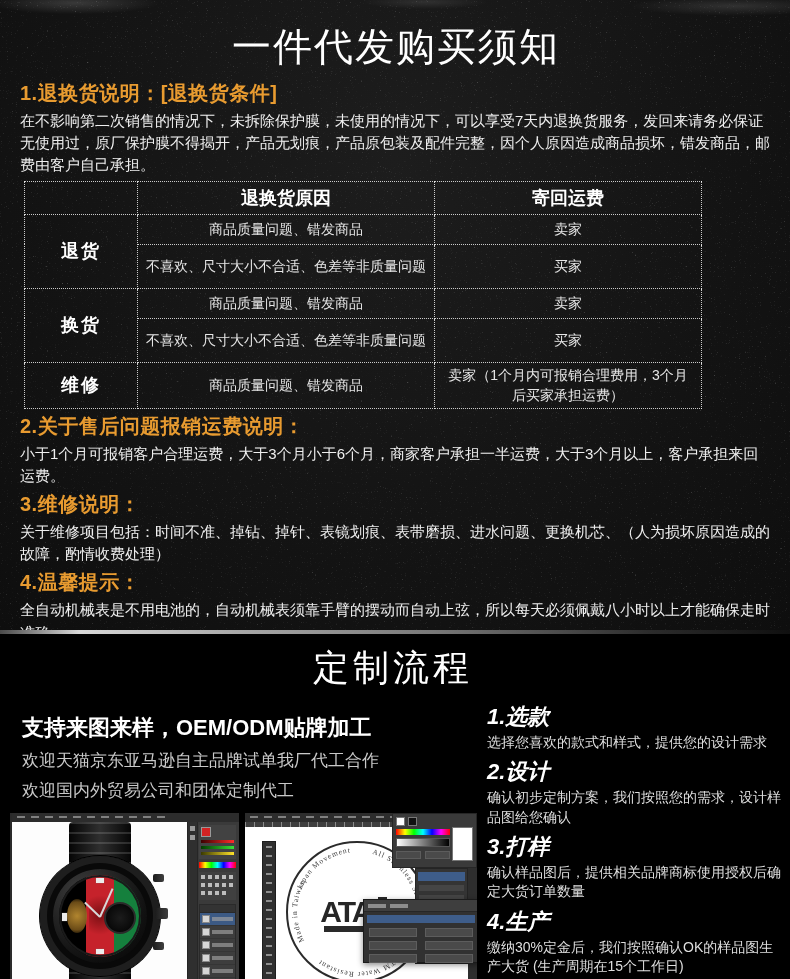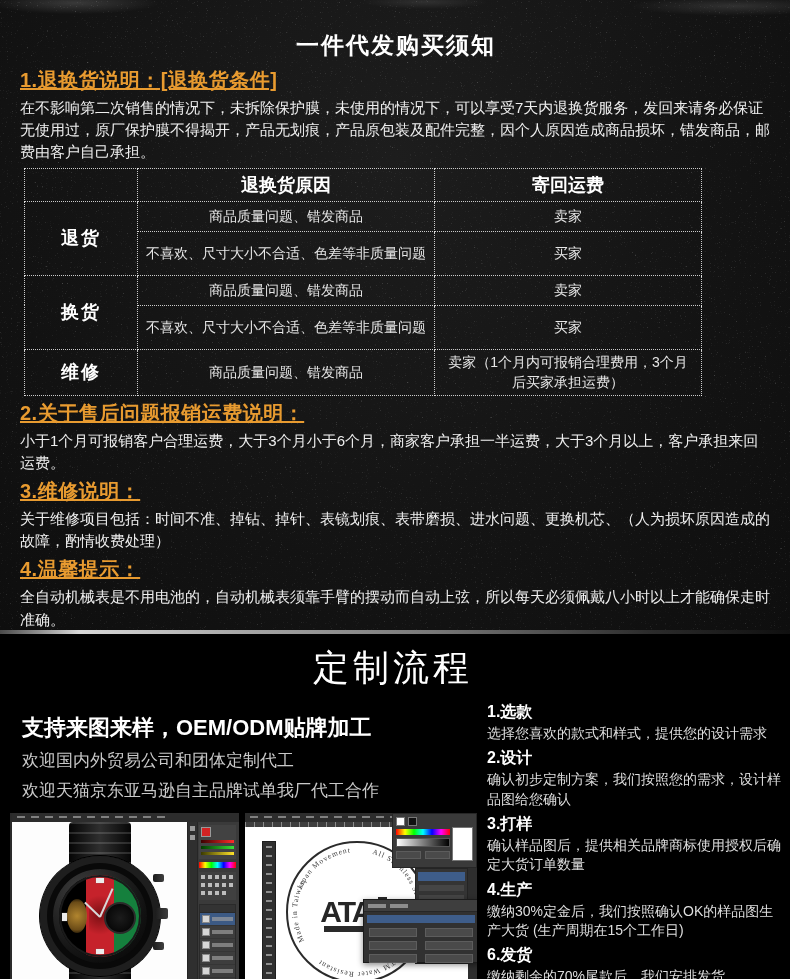--- a/index.html
+++ b/index.html
@@ -10,22 +10,22 @@
   .notice{position:relative;height:630px;box-sizing:border-box;padding:14px 18px 0 20px;
           background:radial-gradient(ellipse at 50% 25%, #1d1d1d 0%, #141414 55%, #0e0e0e 100%);overflow:hidden;}
   .notice::before{content:"";position:absolute;inset:0;pointer-events:none;
      background:
        radial-gradient(ellipse 120px 16px at 75px 3px, rgba(255,255,255,.16), transparent 70%),
        radial-gradient(ellipse 150px 14px at 735px 6px, rgba(255,255,255,.13), transparent 70%),
        radial-gradient(ellipse 90px 10px at 425px 2px, rgba(255,255,255,.10), transparent 70%);}
   .noise-overlay{position:absolute;inset:0;width:100%;height:100%;opacity:.5;pointer-events:none;}
   .notice-inner{position:relative;z-index:2;}
 
-  .main-title{margin:16px 0 6px 0;text-align:center;font-size:23px;font-weight:bold;color:#fff;letter-spacing:2px;}
-  .sec-heading{margin:4px 0 3px 0;font-size:20px;font-weight:bold;color:#e89b30;letter-spacing:.5px;text-decoration:underline;}
+  .main-title{margin:6px 0 6px 0;text-align:center;font-size:39px;font-weight:normal;color:#fff;letter-spacing:2px;}
+  .sec-heading{margin:4px 0 3px 0;font-size:20px;font-weight:bold;color:#e89b30;letter-spacing:.5px;}
   .sec-body{margin:0 0 4px 0;font-size:15px;line-height:1.48;color:#efefef;}
 
   table.policy{border-collapse:collapse;margin:4px 0 2px 4px;}
   table.policy th,table.policy td{border:1px dotted rgba(235,235,235,.85);text-align:center;vertical-align:middle;padding:2px 8px;}
   table.policy th{font-size:18px;font-weight:bold;color:#fff;}
   td.cat{font-size:18px;font-weight:bold;color:#fff;letter-spacing:2px;width:96px;}
   td.reason{width:280px;font-size:14px;color:#e6e6e6;line-height:1.45;}
   td.payer{width:250px;font-size:14px;color:#e6e6e6;line-height:1.45;}
   tr.h-head{height:33px;} tr.h-s{height:30px;} tr.h-m{height:44px;} tr.h-l{height:46px;}
 
@@ -34,21 +34,21 @@
 
   
   .custom{position:relative;height:345px;background:#000;padding-top:8px;box-sizing:border-box;}
   .custom-title{margin:2px 4px 4px 0;text-align:center;font-size:36px;color:#fff;font-weight:normal;
                 font-family:"Liberation Serif","DejaVu Serif",serif;letter-spacing:4px;}
   .custom-cols{display:flex;margin-top:4px;}
   .custom-left{width:480px;flex:none;padding-left:10px;box-sizing:border-box;}
   .custom-left h3{margin:16px 0 6px 12px;font-size:22px;font-weight:bold;color:#fff;}
   .welcome{margin:0 0 5px 12px;font-size:17px;color:#c9c9c9;line-height:1.45;}
   .custom-right{flex:1;padding:0 8px 0 7px;}
-  .step h4{margin:5px 0 1px 0;font-size:16px;font-weight:bold;color:#fff;}
+  .step h4{margin:5px 0 1px 0;font-size:22px;font-weight:bold;color:#fff;font-style:italic;}
   .step p{margin:0;font-size:14px;line-height:1.38;color:#dedede;}
 
   
   .shots{display:flex;gap:6px;margin-top:10px;}
   .ps{position:relative;height:183px;background:#fff;overflow:hidden;flex:none;}
   .ps-left{width:227px;border-left:2px solid #2a2a2a;}
   .ps-right{width:232px;}
   .menubar{position:absolute;top:0;left:0;right:0;height:9px;background:#2c2c2c;border-bottom:1px solid #1d1d1d;}
   .menu-dashes{position:absolute;top:3px;left:5px;width:150px;height:2px;
                background:repeating-linear-gradient(90deg,#808080 0 8px,transparent 8px 14px);}
@@ -196,22 +196,22 @@
     </div>
   </div>
 
   <div class="divider"></div>
 
   <div class="custom">
     <h1 class="custom-title">定制流程</h1>
     <div class="custom-cols">
       <div class="custom-left">
         <h3>支持来图来样，OEM/ODM贴牌加工</h3>
+        <p class="welcome">欢迎天猫京东亚马逊自主品牌试单我厂代工合作</p>
         <p class="welcome">欢迎国内外贸易公司和团体定制代工</p>
-        <p class="welcome">欢迎天猫京东亚马逊自主品牌试单我厂代工合作</p>
 
         <div class="shots">
 
           <div class="ps ps-left">
             <div class="menubar">
                 <div class="menu-dashes"></div>
               </div>
             <div class="canvasL">
               <div class="band band-top"></div>
               <div class="band band-bottom"></div>

